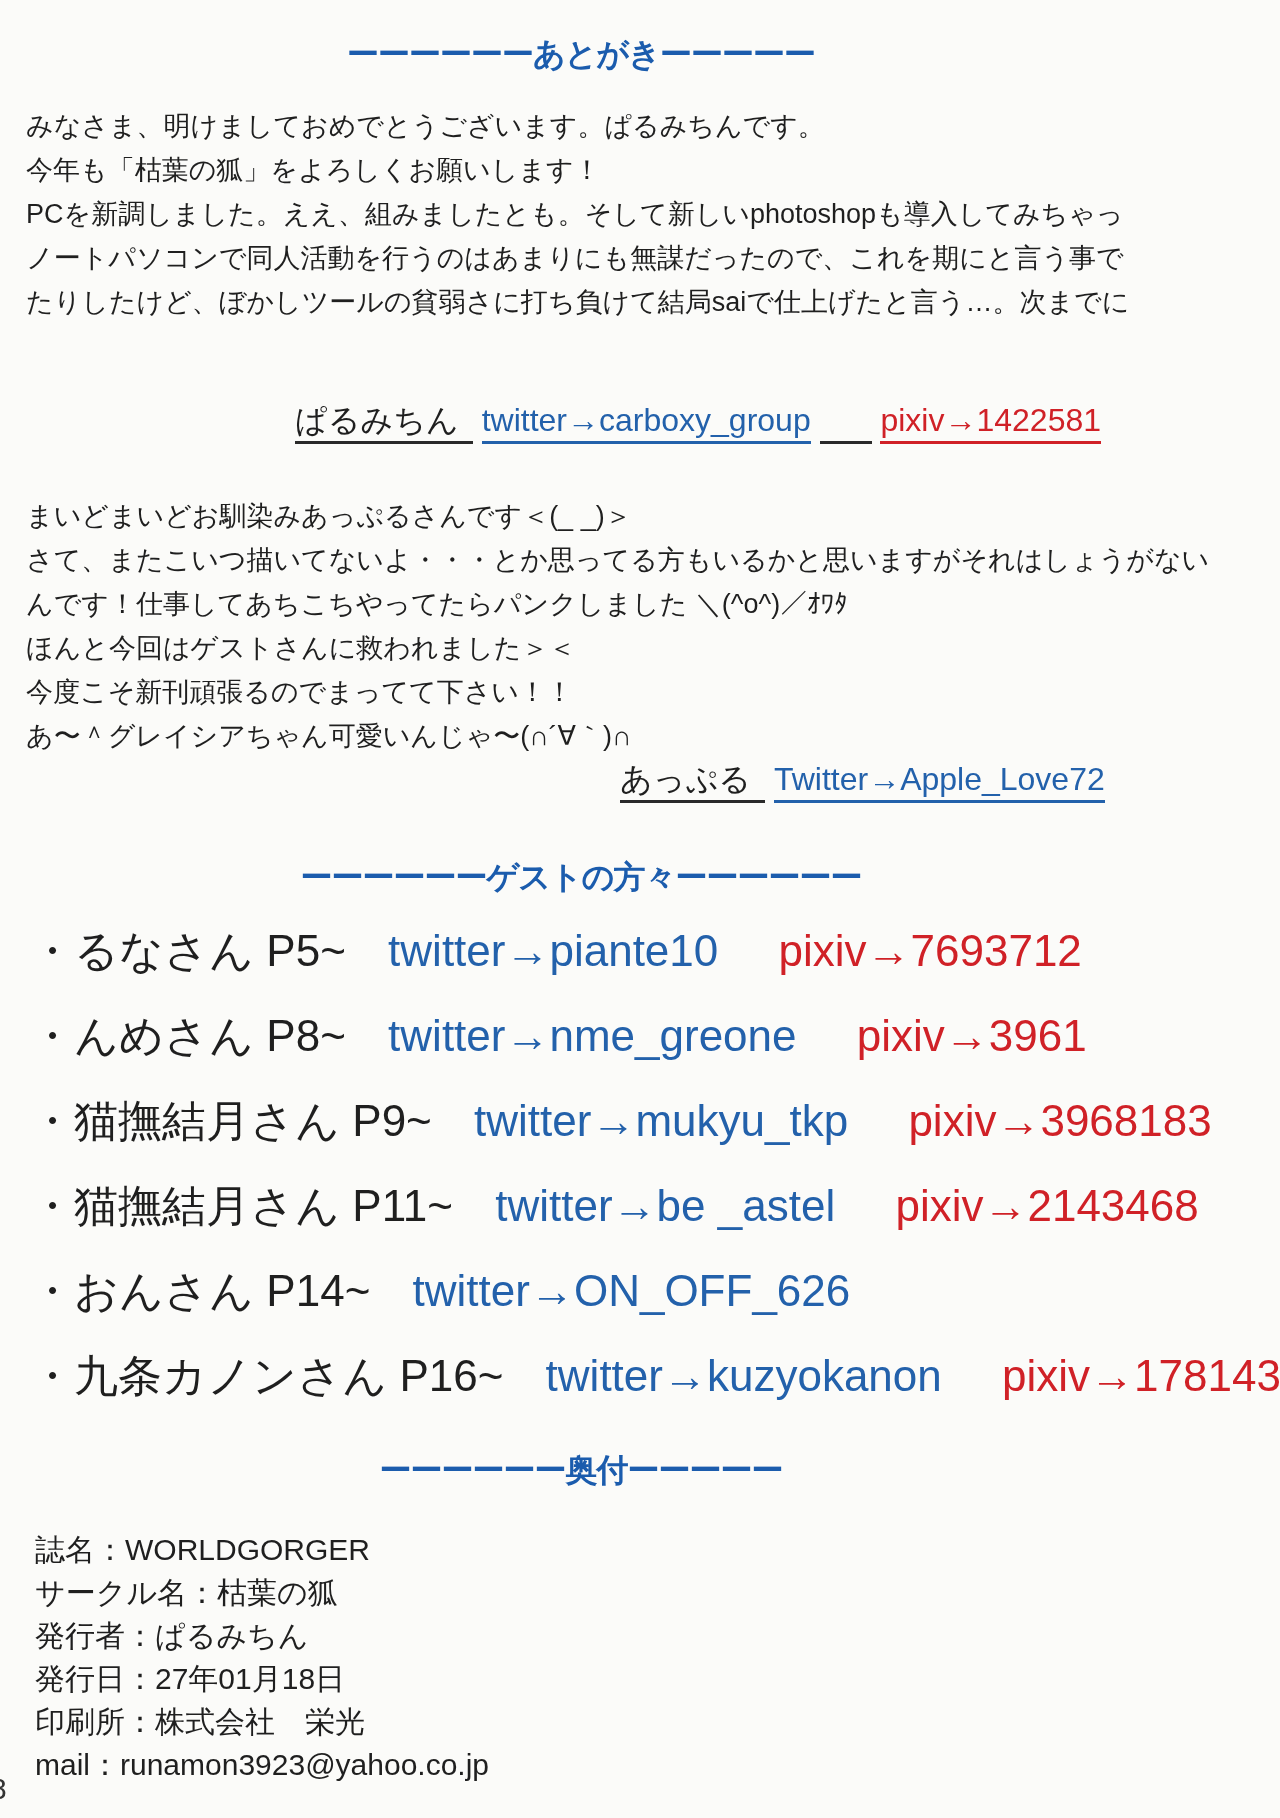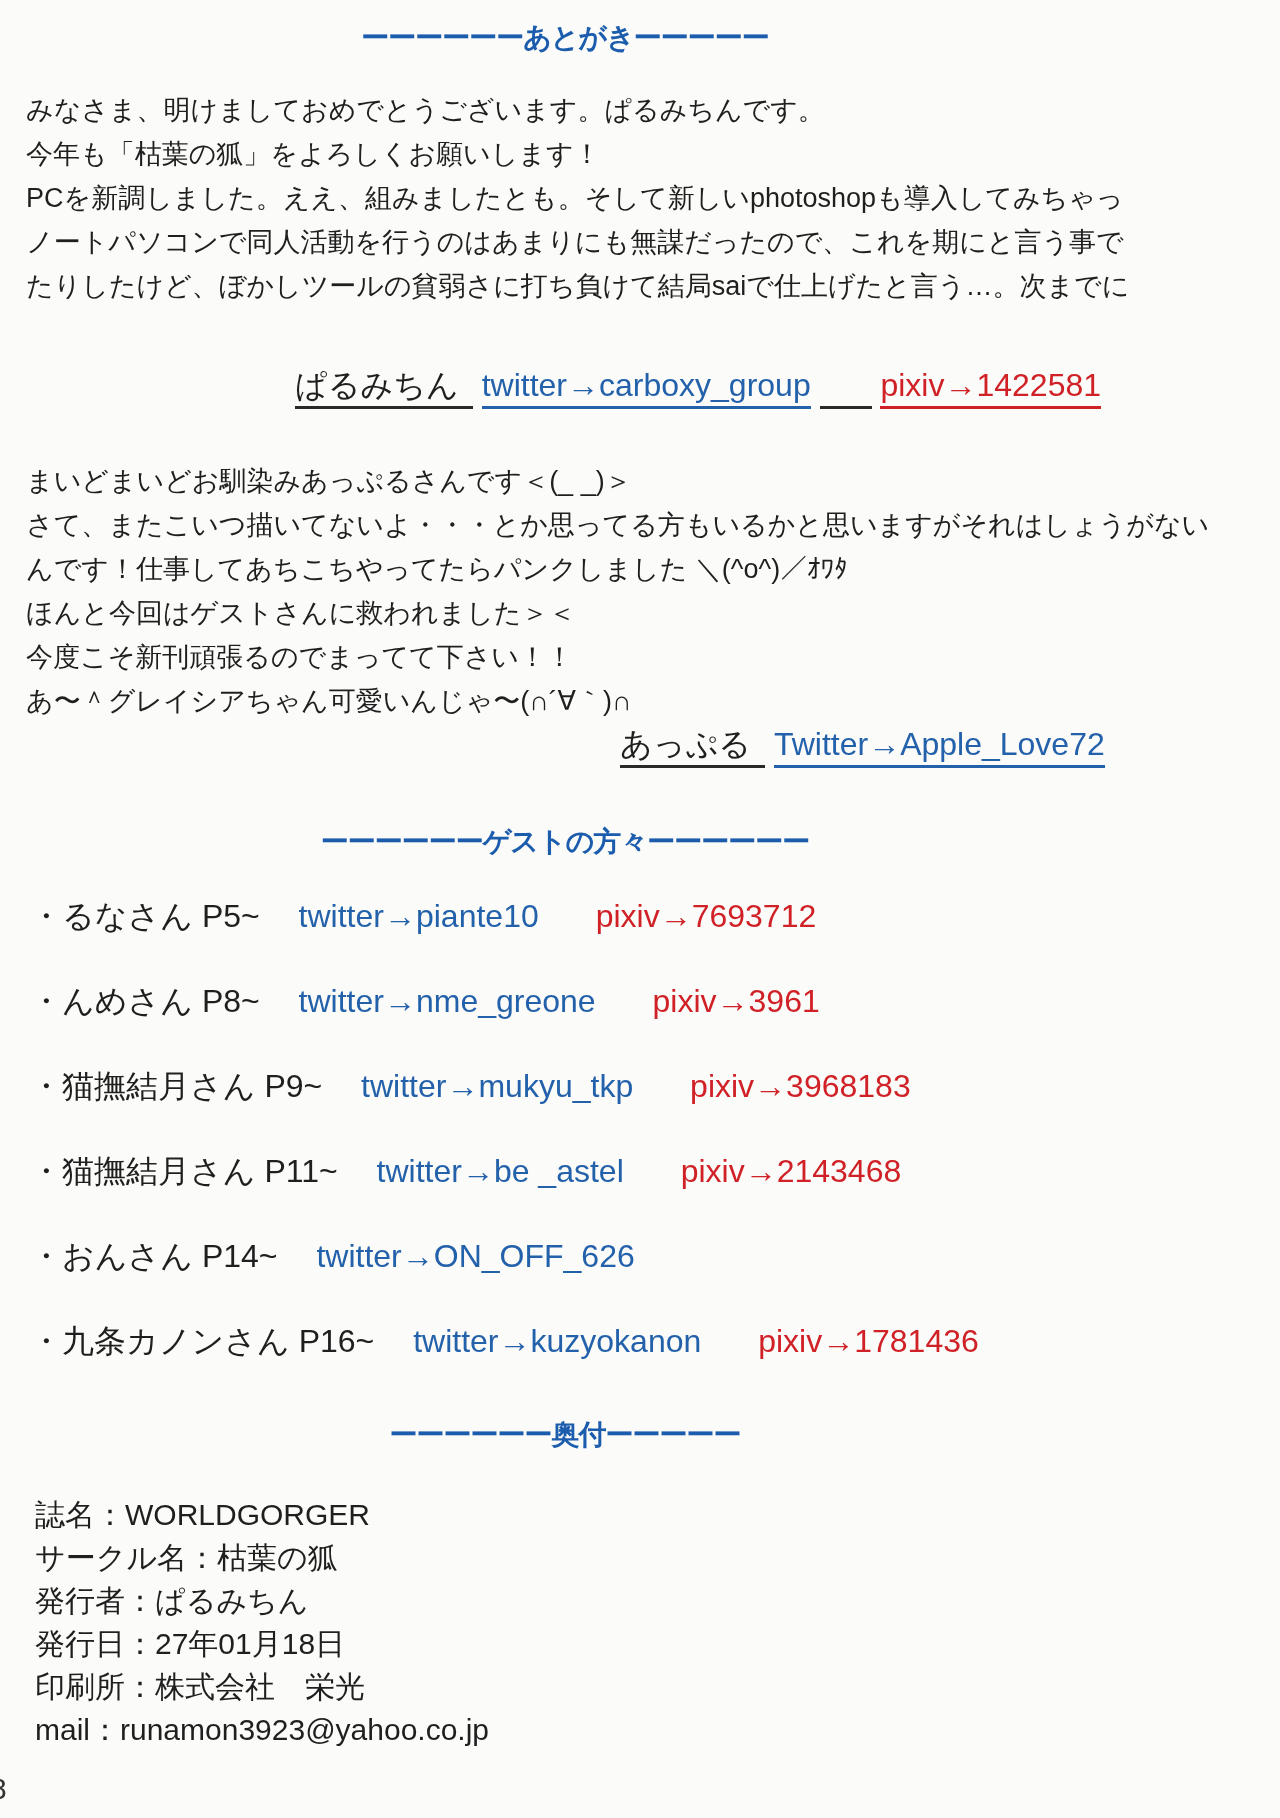--- a/index.html
+++ b/index.html
@@ -12,24 +12,24 @@
   }
   .page{
     position:relative;
     width:1280px;height:1818px;
     background:#fbfbf9;
     box-sizing:border-box;
     padding-top:14px;
   }
   .section-title{
     width:1130px;
-    margin:0;
+    margin:16px;
     text-align:center;
     color:#1b5cad;
-    font-size:28px;
+    font-size:32px;
     font-weight:bold;
     letter-spacing:-1px;
     line-height:48px;
     white-space:nowrap;
   }
   .para{
     margin-left:26px;
     font-size:27px;
     line-height:44px;
     letter-spacing:0px;
@@ -39,35 +39,35 @@
   .para-2{margin-top:50px;}
   .credit-line{
     font-size:32px;
     white-space:nowrap;
   }
   .credit-line span{
     display:inline-block;
     line-height:42px;
     vertical-align:bottom;
   }
-  .credit-1{margin-top:56px;margin-left:295px;}
+  .credit-1{margin-top:75px;margin-left:295px;}
   .credit-2{margin-left:620px;}
   .ul-black{border-bottom:3px solid #2a2a2a;}
   .ul-blue{border-bottom:3px solid #2361ab;}
   .ul-red{border-bottom:3px solid #d02127;}
   .credit-name{color:#1f1f1f;padding-right:14px;}
   .credit-gap{width:52px;}
   .link-blue{color:#2361ab;}
   .link-red{color:#d02127;}
   .guests-title{margin-top:50px;}
   .guest-list{margin-top:32px;margin-left:30px;}
   .guest-row{
     height:36px;
     margin-bottom:49px;
-    font-size:32px;
+    font-size:44px;
     line-height:36px;
     white-space:nowrap;
   }
   .guest-name{color:#1f1f1f;margin-right:30px;}
   .guest-twitter{color:#2361ab;margin-right:48px;}
   .guest-pixiv{color:#d02127;}
   .colophon-title{margin-top:52px;}
   .colophon{
     margin-top:34px;
     margin-left:35px;

